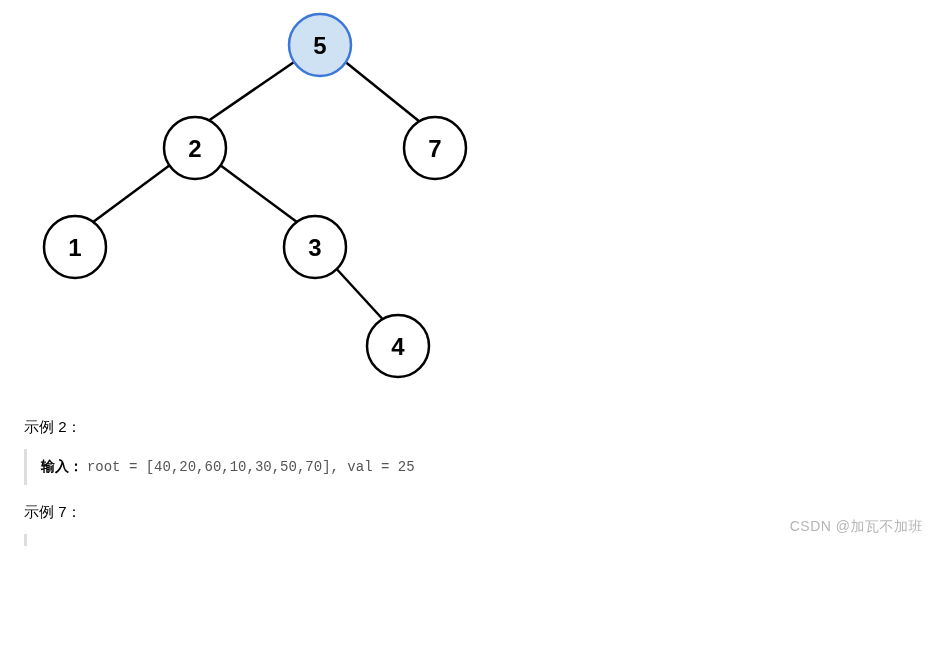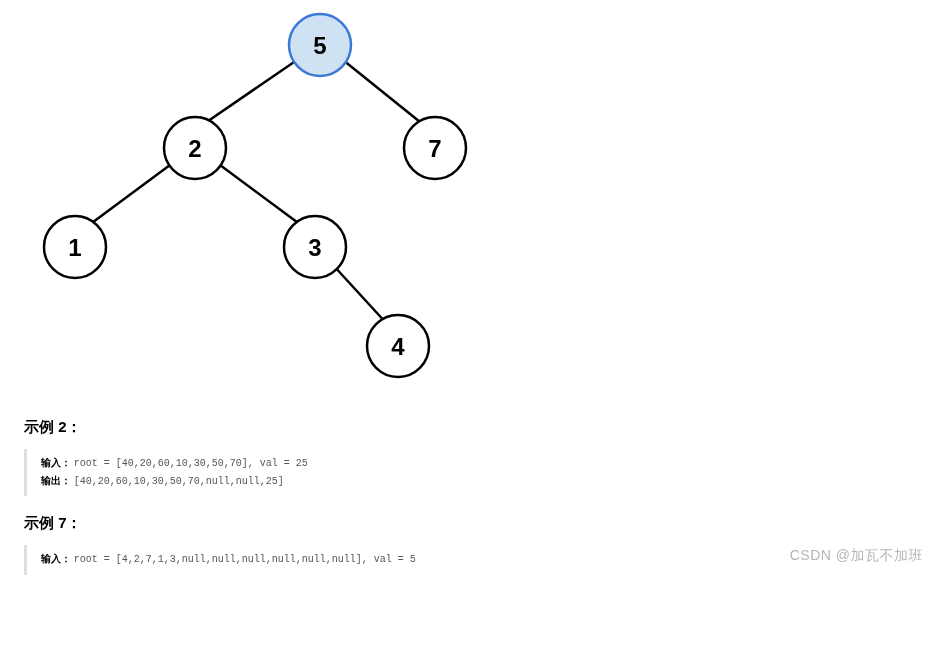--- a/index.html
+++ b/index.html
@@ -38,29 +38,29 @@
       dominant-baseline: central;
       fill: #000;
     }
     .edge {
       stroke: #000;
       stroke-width: 2.5;
       fill: none;
     }
     .example-heading {
       font-size: 15px;
-      font-weight: bold;
+      font-weight: normal;
       margin: 18px 0 12px 24px;
       color: #000;
     }
     .code-block {
       margin: 10px 0 10px 24px;
       padding: 6px 0 6px 14px;
       border-left: 3px solid #ddd;
-      font-size: 10px;
+      font-size: 14px;
       line-height: 1.65;
       color: #333;
     }
     .code-label {
       font-weight: bold;
       color: #000;
     }
     .code-mono {
       font-family: Consolas, Monaco, "Courier New", monospace;
       color: #555;
@@ -105,27 +105,19 @@
     <text class="node-text" x="368" y="346">4</text>
   </svg>
 </div>
 
 <div class="example-heading">示例 2：</div>
 <div class="code-block">
   <div>
     <span class="code-label">输入：</span>
     <span class="code-mono">root = [40,20,60,10,30,50,70], val = 25</span>
   </div>
-  <div>
-    <span class="code-label">输出：</span>
-    <span class="code-mono">[40,20,60,10,30,50,70,null,null,25]</span>
-  </div>
 </div>
 
 <div class="example-heading">示例 7：</div>
 <div class="code-block">
-  <div>
-    <span class="code-label">输入：</span>
-    <span class="code-mono">root = [4,2,7,1,3,null,null,null,null,null,null], val = 5</span>
-  </div>
 </div>
 
 <div class="watermark">CSDN @加瓦不加班</div>
 
 </body></html>

